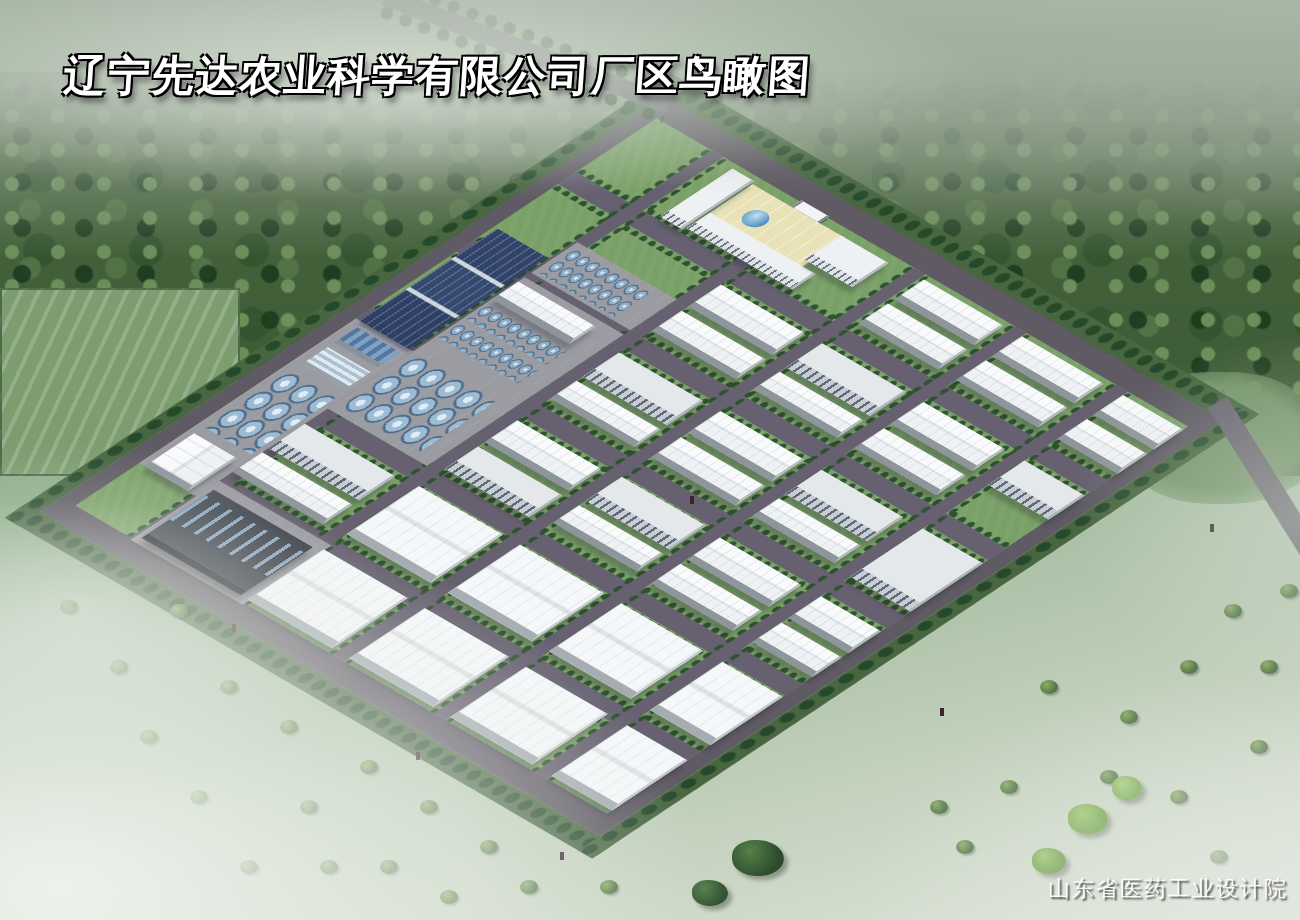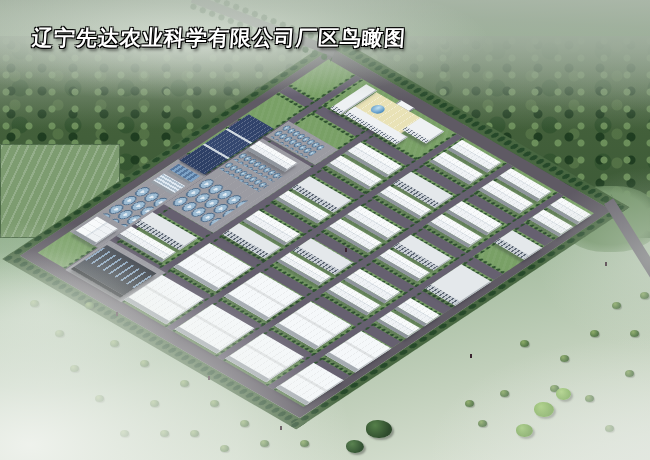--- a/index.html
+++ b/index.html
@@ -257,13 +257,14 @@
       <div class="person" style="left: 208px; top: 376px; width: 2px; height: 4px;"></div>
       <div class="person" style="left: 280px; top: 426px; width: 2px; height: 4px;"></div>
       <div class="person" style="left: 470px; top: 354px; width: 2px; height: 4px;"></div>
       <div class="person" style="left: 345px; top: 248px; width: 2px; height: 4px;"></div>
       <div class="person" style="left: 605px; top: 262px; width: 2px; height: 4px;"></div>
     </div>
 
   <div class="mist"></div>
 
   <div class="title">辽宁先达农业科学有限公司厂区鸟瞰图</div>
+  <div class="credit">山东省医药工业设计院</div>
 </div>
 
 </body></html>

